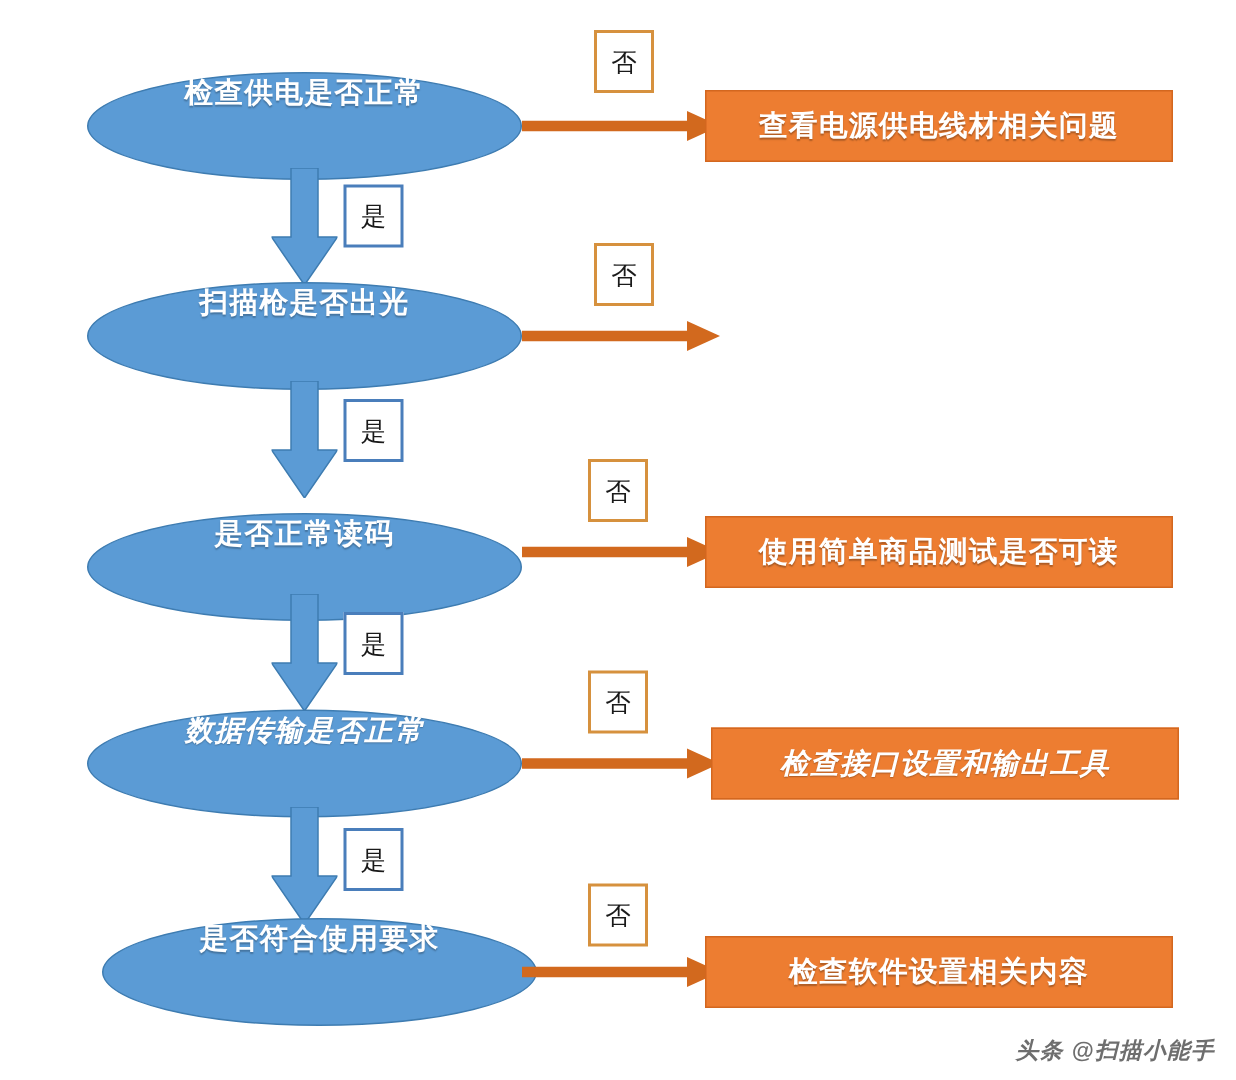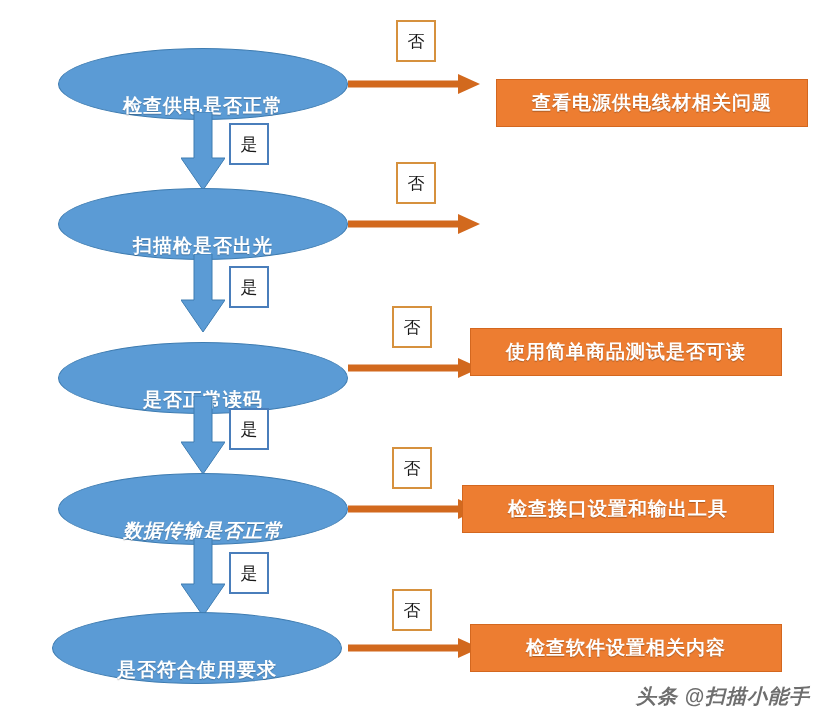--- a/index.html
+++ b/index.html
@@ -26,21 +26,21 @@
   
   .decision {
     position: absolute;
     width: 290px;
     height: 72px;
     border-radius: 50% / 50%;
     background: #5B9BD5;
     border: 1px solid #3E7CB1;
     box-sizing: border-box;
     display: flex;
-    align-items: flex-end;
+    align-items: flex-start;
     justify-content: center;
     color: #ffffff;
     font-size: 19px;
     font-weight: bold;
     letter-spacing: 1px;
     text-shadow: 0 1px 1px rgba(0,0,0,0.25);
     white-space: nowrap;
   }
 
   
@@ -89,21 +89,21 @@
   .v-arrow {
     position: absolute;
     width: 44px;
   }
 
   
   #watermark {
     position: absolute;
     right: 14px;
     bottom: 10px;
-    font-size: 20px;
+    font-size: 15px;
     font-weight: bold;
     font-style: italic;
     color: #555555;
     letter-spacing: 1px;
     white-space: nowrap;
     opacity: 0.85;
   }
 </style>
 </head>
 <body>
@@ -116,21 +116,21 @@
 
   <svg class="h-arrow" style="left:348px; top:71px; width:132px;" viewBox="0 0 132 26" preserveAspectRatio="none">
     <line x1="0" y1="13" x2="115" y2="13" stroke="#D2691E" stroke-width="7"></line>
     <polygon points="110,3 132,13 110,23" fill="#D2691E"></polygon>
   </svg>
 
   <div class="label-box label-no" style="left:396px; top:20px;">
     <span>否</span>
   </div>
 
-  <div class="action" style="left:496px; top:60px;margin-top:19px;">
+  <div class="action" style="left:470px; top:60px;">
     <span>查看电源供电线材相关问题</span>
   </div>
 
   <svg class="v-arrow" style="left:181px; top:112px; height:78px;" viewBox="0 0 44 78" preserveAspectRatio="none">
     <polygon points="13,0 31,0 31,46 44,46 22,78 0,46 13,46" fill="#5B9BD5" stroke="#3E7CB1" stroke-width="1"></polygon>
   </svg>
 
   <div class="label-box label-yes" style="left:229px; top:123px;">
     <span>是</span>
   </div>
@@ -163,21 +163,21 @@
 
   <svg class="h-arrow" style="left:348px; top:355px; width:132px;" viewBox="0 0 132 26" preserveAspectRatio="none">
     <line x1="0" y1="13" x2="115" y2="13" stroke="#D2691E" stroke-width="7"></line>
     <polygon points="110,3 132,13 110,23" fill="#D2691E"></polygon>
   </svg>
 
   <div class="label-box label-no" style="left:392px; top:306px;">
     <span>否</span>
   </div>
 
-  <div class="action" style="left:470px; top:328px;text-align:center;">
+  <div class="action" style="left:470px; top:344px;text-align:center;">
     <span>使用简单商品测试是否可读</span>
   </div>
 
   <svg class="v-arrow" style="left:181px; top:396px; height:78px;" viewBox="0 0 44 78" preserveAspectRatio="none">
     <polygon points="13,0 31,0 31,46 44,46 22,78 0,46 13,46" fill="#5B9BD5" stroke="#3E7CB1" stroke-width="1"></polygon>
   </svg>
 
   <div class="label-box label-yes" style="left:229px; top:408px;">
     <span>是</span>
   </div>
@@ -188,33 +188,33 @@
 
   <svg class="h-arrow" style="left:348px; top:496px; width:132px;" viewBox="0 0 132 26" preserveAspectRatio="none">
     <line x1="0" y1="13" x2="115" y2="13" stroke="#D2691E" stroke-width="7"></line>
     <polygon points="110,3 132,13 110,23" fill="#D2691E"></polygon>
   </svg>
 
   <div class="label-box label-no" style="left:392px; top:447px;">
     <span>否</span>
   </div>
 
-  <div class="action" style="left:462px; top:485px;">
+  <div class="action" style="left:474px; top:485px;font-style:italic;">
     <span>检查接口设置和输出工具</span>
   </div>
 
   <svg class="v-arrow" style="left:181px; top:538px; height:78px;" viewBox="0 0 44 78" preserveAspectRatio="none">
     <polygon points="13,0 31,0 31,46 44,46 22,78 0,46 13,46" fill="#5B9BD5" stroke="#3E7CB1" stroke-width="1"></polygon>
   </svg>
 
   <div class="label-box label-yes" style="left:229px; top:552px;">
     <span>是</span>
   </div>
 
-  <div class="decision" style="left:52px; top:612px;">
+  <div class="decision" style="left:68px; top:612px;">
     <span>是否符合使用要求</span>
   </div>
 
   <svg class="h-arrow" style="left:348px; top:635px; width:132px;" viewBox="0 0 132 26" preserveAspectRatio="none">
     <line x1="0" y1="13" x2="115" y2="13" stroke="#D2691E" stroke-width="7"></line>
     <polygon points="110,3 132,13 110,23" fill="#D2691E"></polygon>
   </svg>
 
   <div class="label-box label-no" style="left:392px; top:589px;">
     <span>否</span>

